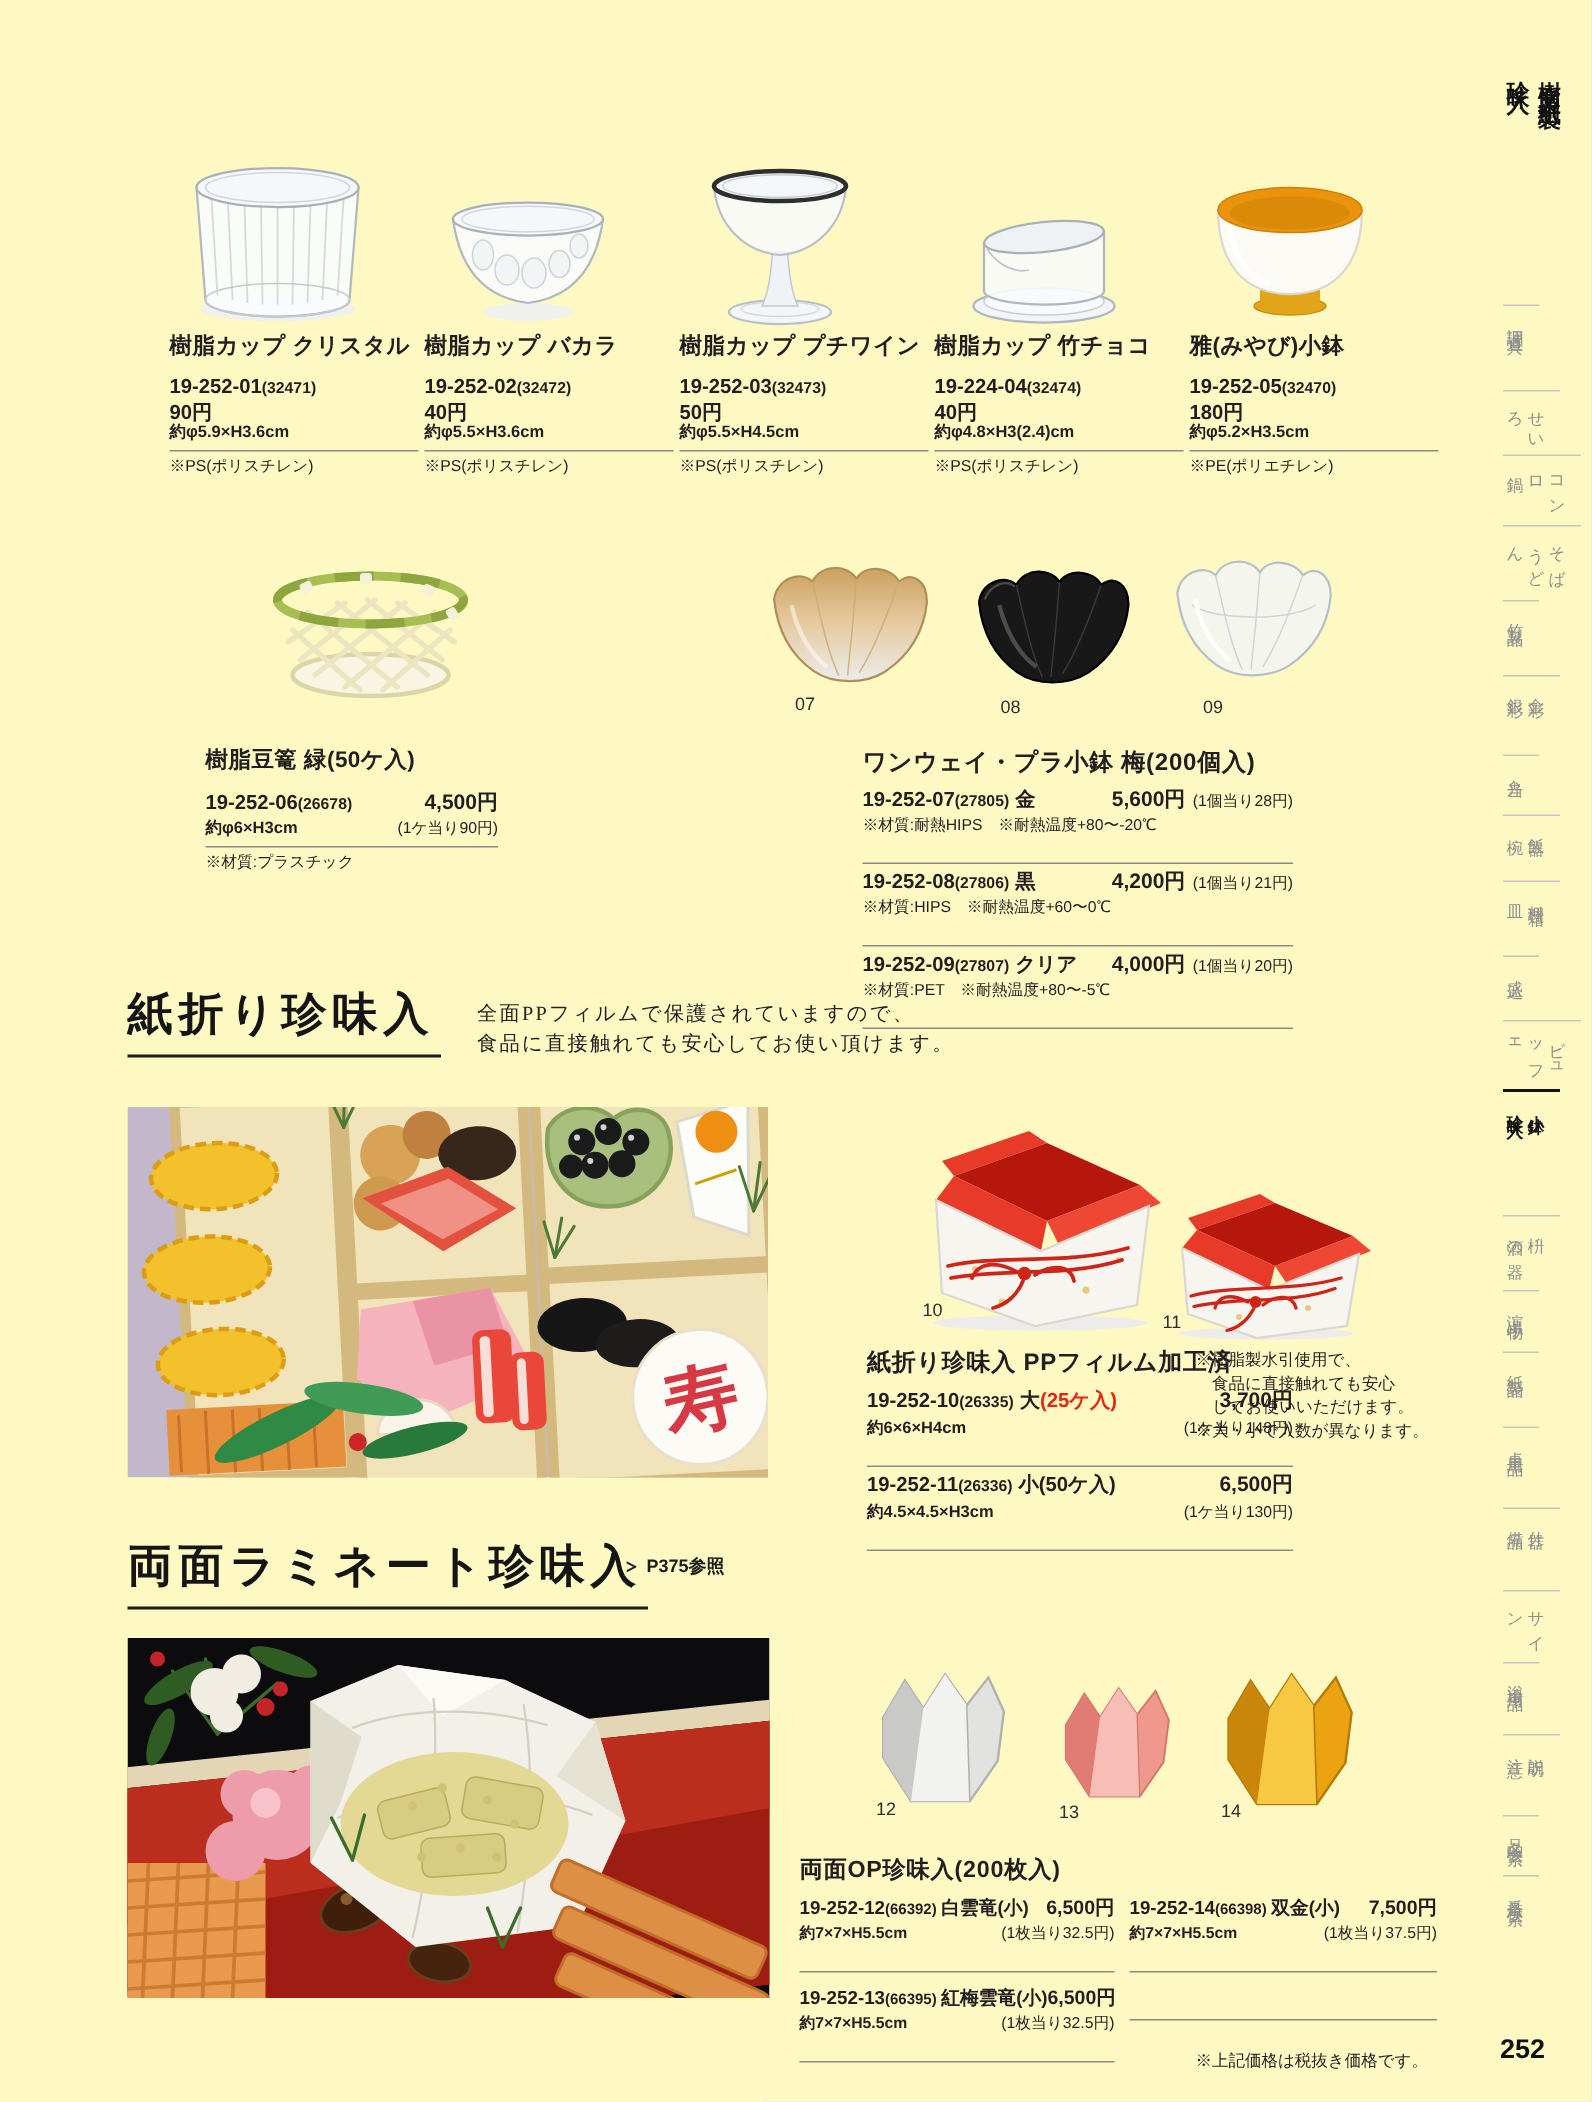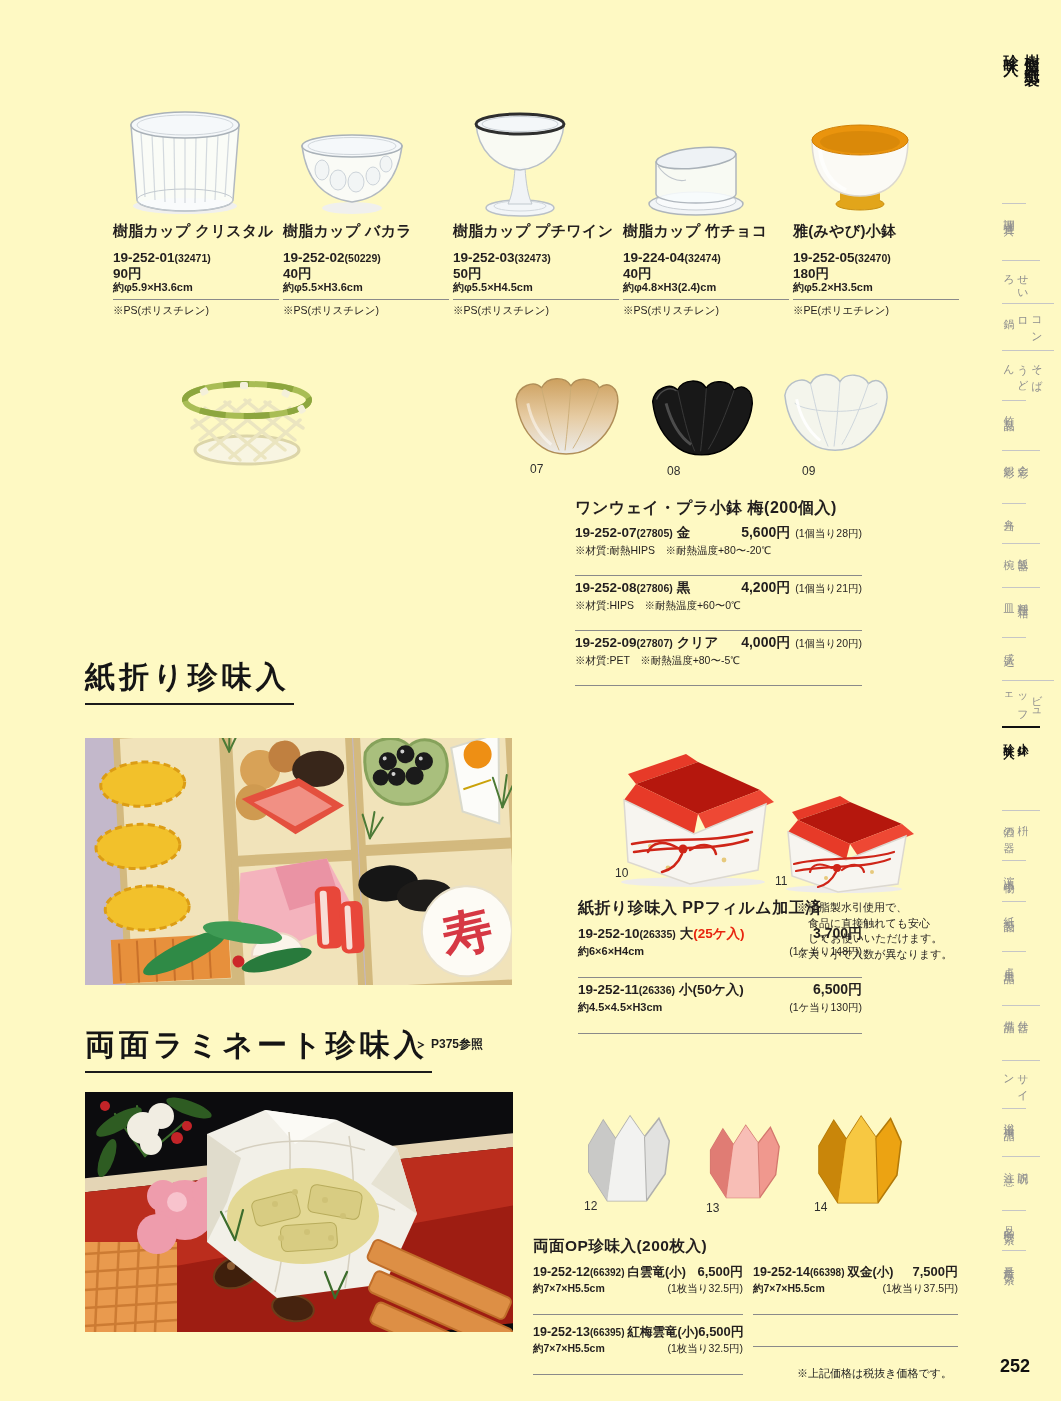--- a/index.html
+++ b/index.html
@@ -123,21 +123,21 @@
 
   <div class="card" style="left:113px;top:222px">
     <div class="p-name">樹脂カップ クリスタル</div>
     <div class="p-code"><span>19-252-01</span><span class="jan">(32471)</span></div>
     <div class="p-price">90円</div>
     <div class="p-size">約φ5.9×H3.6cm</div>
     <div class="p-mat">※PS(ポリスチレン)</div>
   </div>
   <div class="card" style="left:283px;top:222px">
     <div class="p-name">樹脂カップ バカラ</div>
-    <div class="p-code"><span>19-252-02</span><span class="jan">(50229)</span></div>
+    <div class="p-code"><span>19-252-02</span><span class="jan">(32472)</span></div>
     <div class="p-price">40円</div>
     <div class="p-size">約φ5.5×H3.6cm</div>
     <div class="p-mat">※PS(ポリスチレン)</div>
   </div>
   <div class="card" style="left:453px;top:222px">
     <div class="p-name">樹脂カップ プチワイン</div>
     <div class="p-code"><span>19-252-03</span><span class="jan">(32473)</span></div>
     <div class="p-price">50円</div>
     <div class="p-size">約φ5.5×H4.5cm</div>
     <div class="p-mat">※PS(ポリスチレン)</div>
@@ -173,20 +173,33 @@
     </g>
     <ellipse cx="77" cy="30" rx="62" ry="16" fill="none" stroke="#a9bd55" stroke-width="6"></ellipse>
     <ellipse cx="77" cy="30" rx="62" ry="16" fill="none" stroke="#8da63e" stroke-width="6" stroke-dasharray="26 18"></ellipse>
     <g fill="#f4f0da">
       <rect x="30" y="18" width="8" height="7" rx="2" transform="rotate(-25 34 21)"></rect>
       <rect x="70" y="12" width="8" height="7" rx="2"></rect>
       <rect x="112" y="20" width="8" height="7" rx="2" transform="rotate(25 116 23)"></rect>
       <rect x="128" y="36" width="8" height="7" rx="2" transform="rotate(60 132 39)"></rect>
     </g>
   </svg>
+  <div class="abs" style="left:137px;top:498px;width:195px">
+    <div class="p-name">樹脂豆篭 緑(50ケ入)</div>
+    <div style="display:flex;align-items:baseline">
+      <span class="p-code">19-252-06</span>
+        <span class="jan">(26678)</span>
+      <span class="pe-price">4,500円</span>
+    </div>
+    <div style="display:flex;justify-content:space-between;align-items:baseline;padding-bottom:5px;border-bottom:1px solid #8a8a8a">
+      <span class="pe-size">約φ6×H3cm</span>
+      <span class="pe-per">(1ケ当り90円)</span>
+    </div>
+    <div class="p-mat">※材質:プラスチック</div>
+  </div>
 
   <svg class="abs" style="left:508px;top:374px" width="118" height="96" viewBox="0 0 120 98">
     <defs>
         <linearGradient id="g07" x1="0" y1="0" x2="0" y2="1">
       <stop offset="0" stop-color="#cda05e"></stop>
           <stop offset="0.5" stop-color="#e6cba2"></stop>
           <stop offset="1" stop-color="#ececea"></stop>
     </linearGradient>
       </defs>
     <path d="M8,26 C10,12 26,6 34,14 C40,2 58,2 64,12 C70,2 88,4 93,14 C102,7 112,13 112,28 C110,48 100,64 84,75 C70,84 48,84 35,75 C18,63 10,46 8,26 Z" fill="url(#g07)" stroke="#b08e58" stroke-width="1.5"></path>
@@ -249,20 +262,22 @@
           <span class="jan">(27807)</span>
           <span class="pe-var">クリア</span>
         <span class="pe-price">4,000円</span>
         <span class="pe-per">(1個当り20円)</span>
       </div>
       <div class="pe-note">※材質:PET　※耐熱温度+80〜-5℃</div>
     </div>
   </div>
 
   <div class="sec-h" style="left:85px;top:660px">紙折り珍味入</div>
+  <div class="sec-desc" style="left:318px;top:666px">全面PPフィルムで保護されていますので、
+食品に直接触れても安心してお使い頂けます。</div>
 
   <svg class="abs" style="left:85px;top:738px" width="427" height="247" viewBox="0 0 427 247">
     <rect width="427" height="247" fill="#c3b8cb"></rect>
     <rect x="300" y="0" width="127" height="247" fill="#ccc2d4"></rect>
     <g transform="rotate(-3 214 124)">
       <g fill="#f1e3ba" stroke="#d3b97e" stroke-width="7">
         <rect x="38" y="-12" width="106" height="252"></rect>
         <rect x="150" y="-16" width="120" height="134"></rect>
         <rect x="278" y="-18" width="152" height="132"></rect>
         <rect x="150" y="122" width="120" height="132"></rect>

